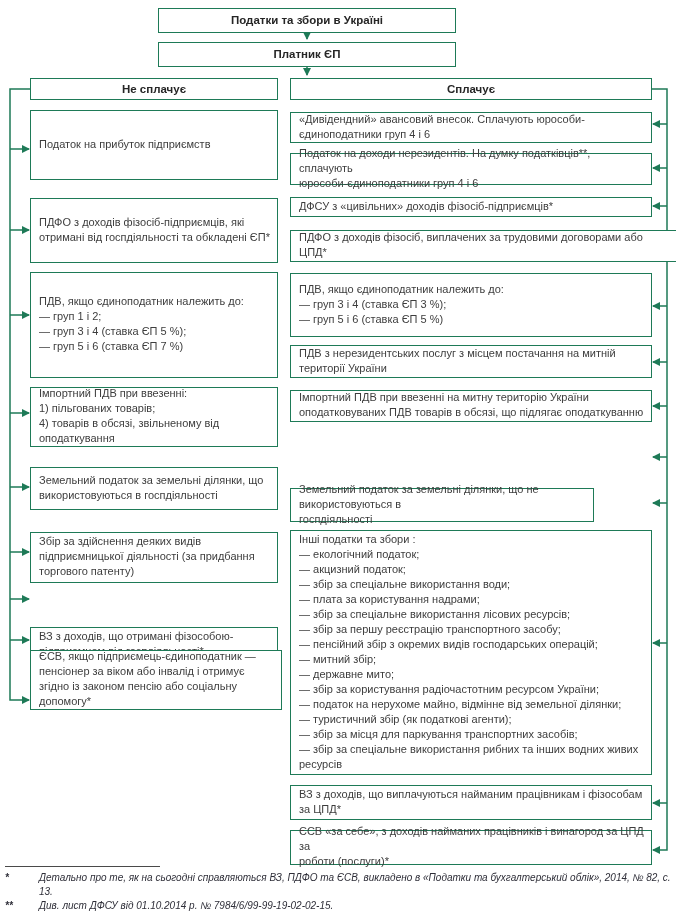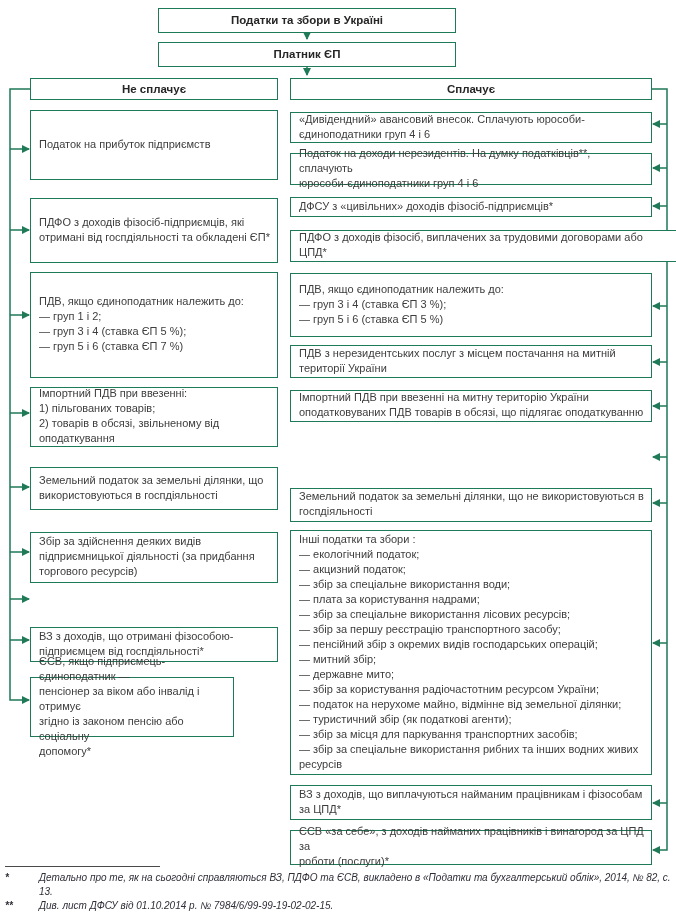--- a/index.html
+++ b/index.html
@@ -96,49 +96,49 @@
 
   <div class="box" style="left:30px;top:110px;width:248px;height:70px">Податок на прибуток підприємств</div>
   <div class="box" style="left:30px;top:198px;width:248px;height:65px">ПДФО з доходів фізосіб-підприємців, які
 отримані від госпдіяльності та обкладені ЄП*</div>
   <div class="box" style="left:30px;top:272px;width:248px;height:106px">ПДВ, якщо єдиноподатник належить до:
 — груп 1 і 2;
 — груп 3 і 4 (ставка ЄП 5 %);
 — груп 5 і 6 (ставка ЄП 7 %)</div>
   <div class="box" style="left:30px;top:387px;width:248px;height:60px">Імпортний ПДВ при ввезенні:
 1) пільгованих товарів;
-2) товарів в обсязі, звільненому від
+4) товарів в обсязі, звільненому від
 оподаткування</div>
   <div class="box" style="left:30px;top:467px;width:248px;height:43px">Земельний податок за земельні ділянки, що
 використовуються в госпдіяльності</div>
   <div class="box" style="left:30px;top:532px;width:248px;height:51px">Збір за здійснення деяких видів
 підприємницької діяльності (за придбання
-торгового ресурсів)</div>
+торгового патенту)</div>
   <div class="box" style="left:30px;top:627px;width:248px;height:35px">ВЗ з доходів, що отримані фізособою-
 підприємцем від госпдіяльності*</div>
-  <div class="box" style="left:30px;top:677px;width:204px;height:60px">ЄСВ, якщо підприємець-єдиноподатник —
+  <div class="box" style="left:30px;top:650px;width:252px;height:60px">ЄСВ, якщо підприємець-єдиноподатник —
 пенсіонер за віком або інвалід і отримує
 згідно із законом пенсію або соціальну
 допомогу*</div>
 
   <div class="box" style="left:290px;top:112px;width:362px;height:31px">«Дивідендний» авансовий внесок. Сплачують юрособи-
 єдиноподатники груп 4 і 6</div>
   <div class="box" style="left:290px;top:153px;width:362px;height:32px">Податок на доходи нерезидентів. На думку податківців**, сплачують
 юрособи-єдиноподатники груп 4 і 6</div>
   <div class="box" style="left:290px;top:197px;width:362px;height:20px">ДФСУ з «цивільних» доходів фізосіб-підприємців*</div>
   <div class="box" style="left:290px;top:230px;width:400px;height:32px">ПДФО з доходів фізосіб, виплачених за трудовими договорами або
 ЦПД*</div>
   <div class="box" style="left:290px;top:273px;width:362px;height:64px">ПДВ, якщо єдиноподатник належить до:
 — груп 3 і 4 (ставка ЄП 3 %);
 — груп 5 і 6 (ставка ЄП 5 %)</div>
   <div class="box" style="left:290px;top:345px;width:362px;height:33px">ПДВ з нерезидентських послуг з місцем постачання на митній
 території України</div>
   <div class="box" style="left:290px;top:390px;width:362px;height:32px">Імпортний ПДВ при ввезенні на митну територію України
 оподатковуваних ПДВ товарів в обсязі, що підлягає оподаткуванню</div>
-  <div class="box" style="left:290px;top:488px;width:362px;height:34px">Земельний податок за земельні ділянки, що не використовуються в
+  <div class="box" style="left:290px;top:488px;width:304px;height:34px">Земельний податок за земельні ділянки, що не використовуються в
 госпдіяльності</div>
   <div class="box" style="left:290px;top:530px;width:362px;height:245px">Інші податки та збори :
 — екологічний податок;
 — акцизний податок;
 — збір за спеціальне використання води;
 — плата за користування надрами;
 — збір за спеціальне використання лісових ресурсів;
 — збір за першу реєстрацію транспортного засобу;
 — пенсійний збір з окремих видів господарських операцій;
 — митний збір;

